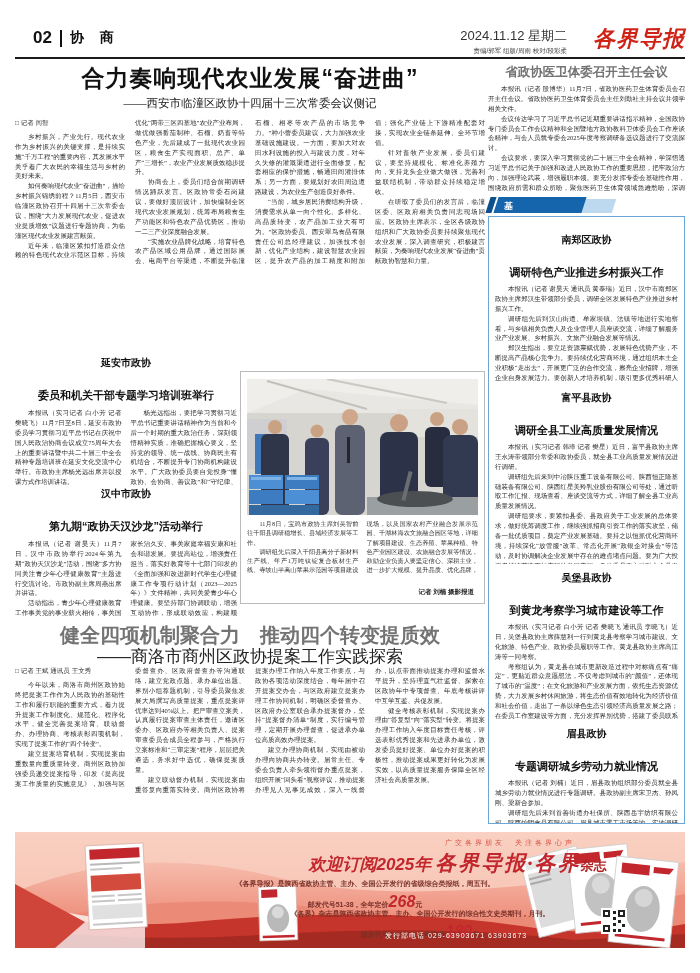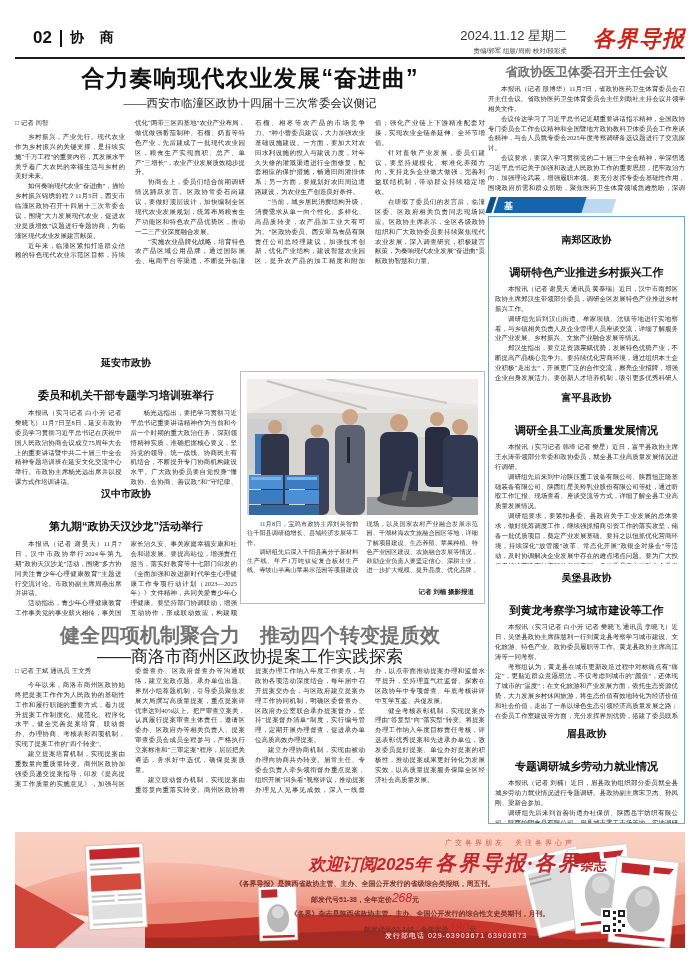--- a/index.html
+++ b/index.html
@@ -74,21 +74,21 @@
   .bn-slogan{position:absolute;left:330px;top:6px;width:330px;text-align:center;font-size:7px;
       letter-spacing:3px;color:#d8584a;font-family:"Liberation Sans",sans-serif;}
   .bn-titlerow{position:absolute;left:215px;top:17px;width:455px;text-align:center;white-space:nowrap;}
   .bn-prefix{font-size:17px;font-weight:700;font-style:italic;color:#c1272d;font-family:"Liberation Sans",sans-serif;}
   .bn-brand{font-size:21px;font-weight:700;font-style:italic;color:#c1272d;font-family:"Liberation Serif",serif;letter-spacing:2px;}
   .bn-brand-sm{font-size:13px;font-weight:700;color:#b02424;font-family:"Liberation Serif",serif;}
   .bn-desc{position:absolute;left:200px;top:46px;width:300px;text-align:center;font-size:7px;line-height:1.6;
       color:#7a3028;font-weight:700;font-family:"Liberation Sans",sans-serif;}
   .bn-desc2{position:absolute;left:255px;top:76px;width:300px;text-align:center;font-size:7px;line-height:1.6;
       color:#7a3028;font-weight:700;font-family:"Liberation Sans",sans-serif;}
-  .bn-price{font-size:12px;font-style:italic;font-weight:400;color:#c1272d;}
+  .bn-price{font-size:16px;font-style:italic;font-weight:700;color:#c1272d;}
   .bn-phone{position:absolute;left:370px;top:99px;font-size:7px;color:#ffffff;letter-spacing:1px;
       font-family:"Liberation Sans",sans-serif;}
 </style>
 </head>
 <body>
 
 <div class="page">
 
   <div class="hdr">
     <div class="hdr-left">

